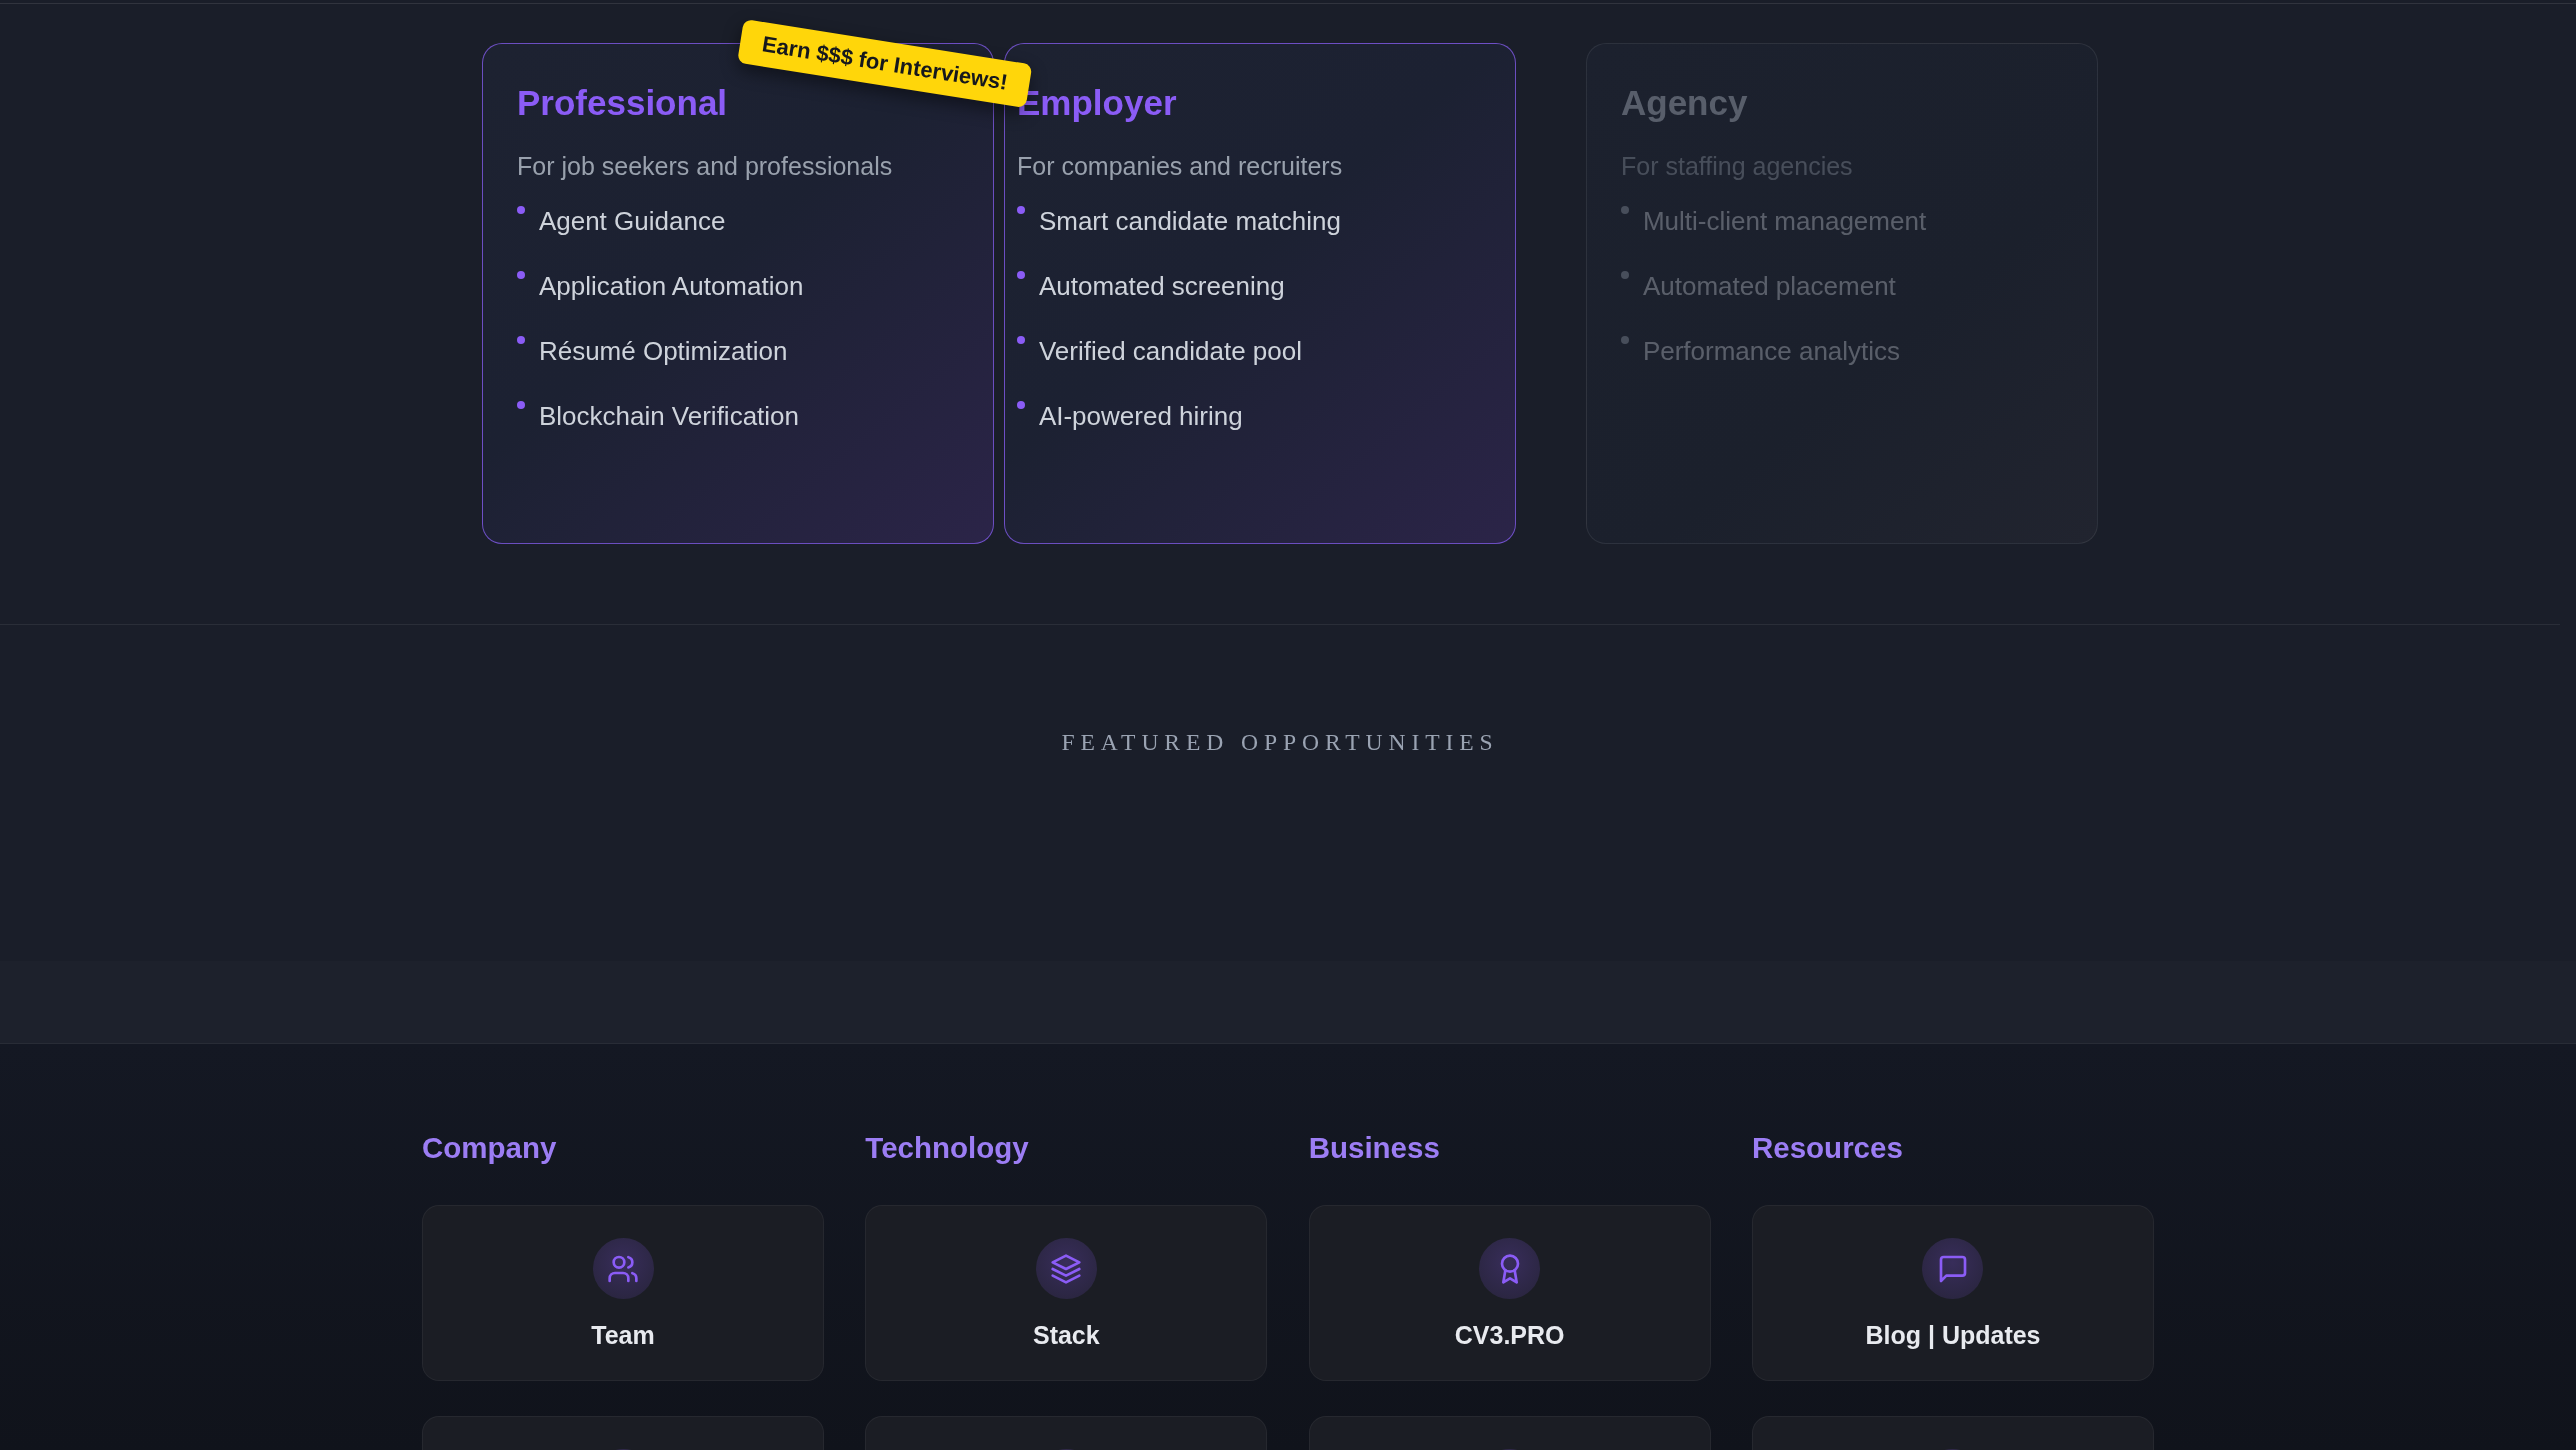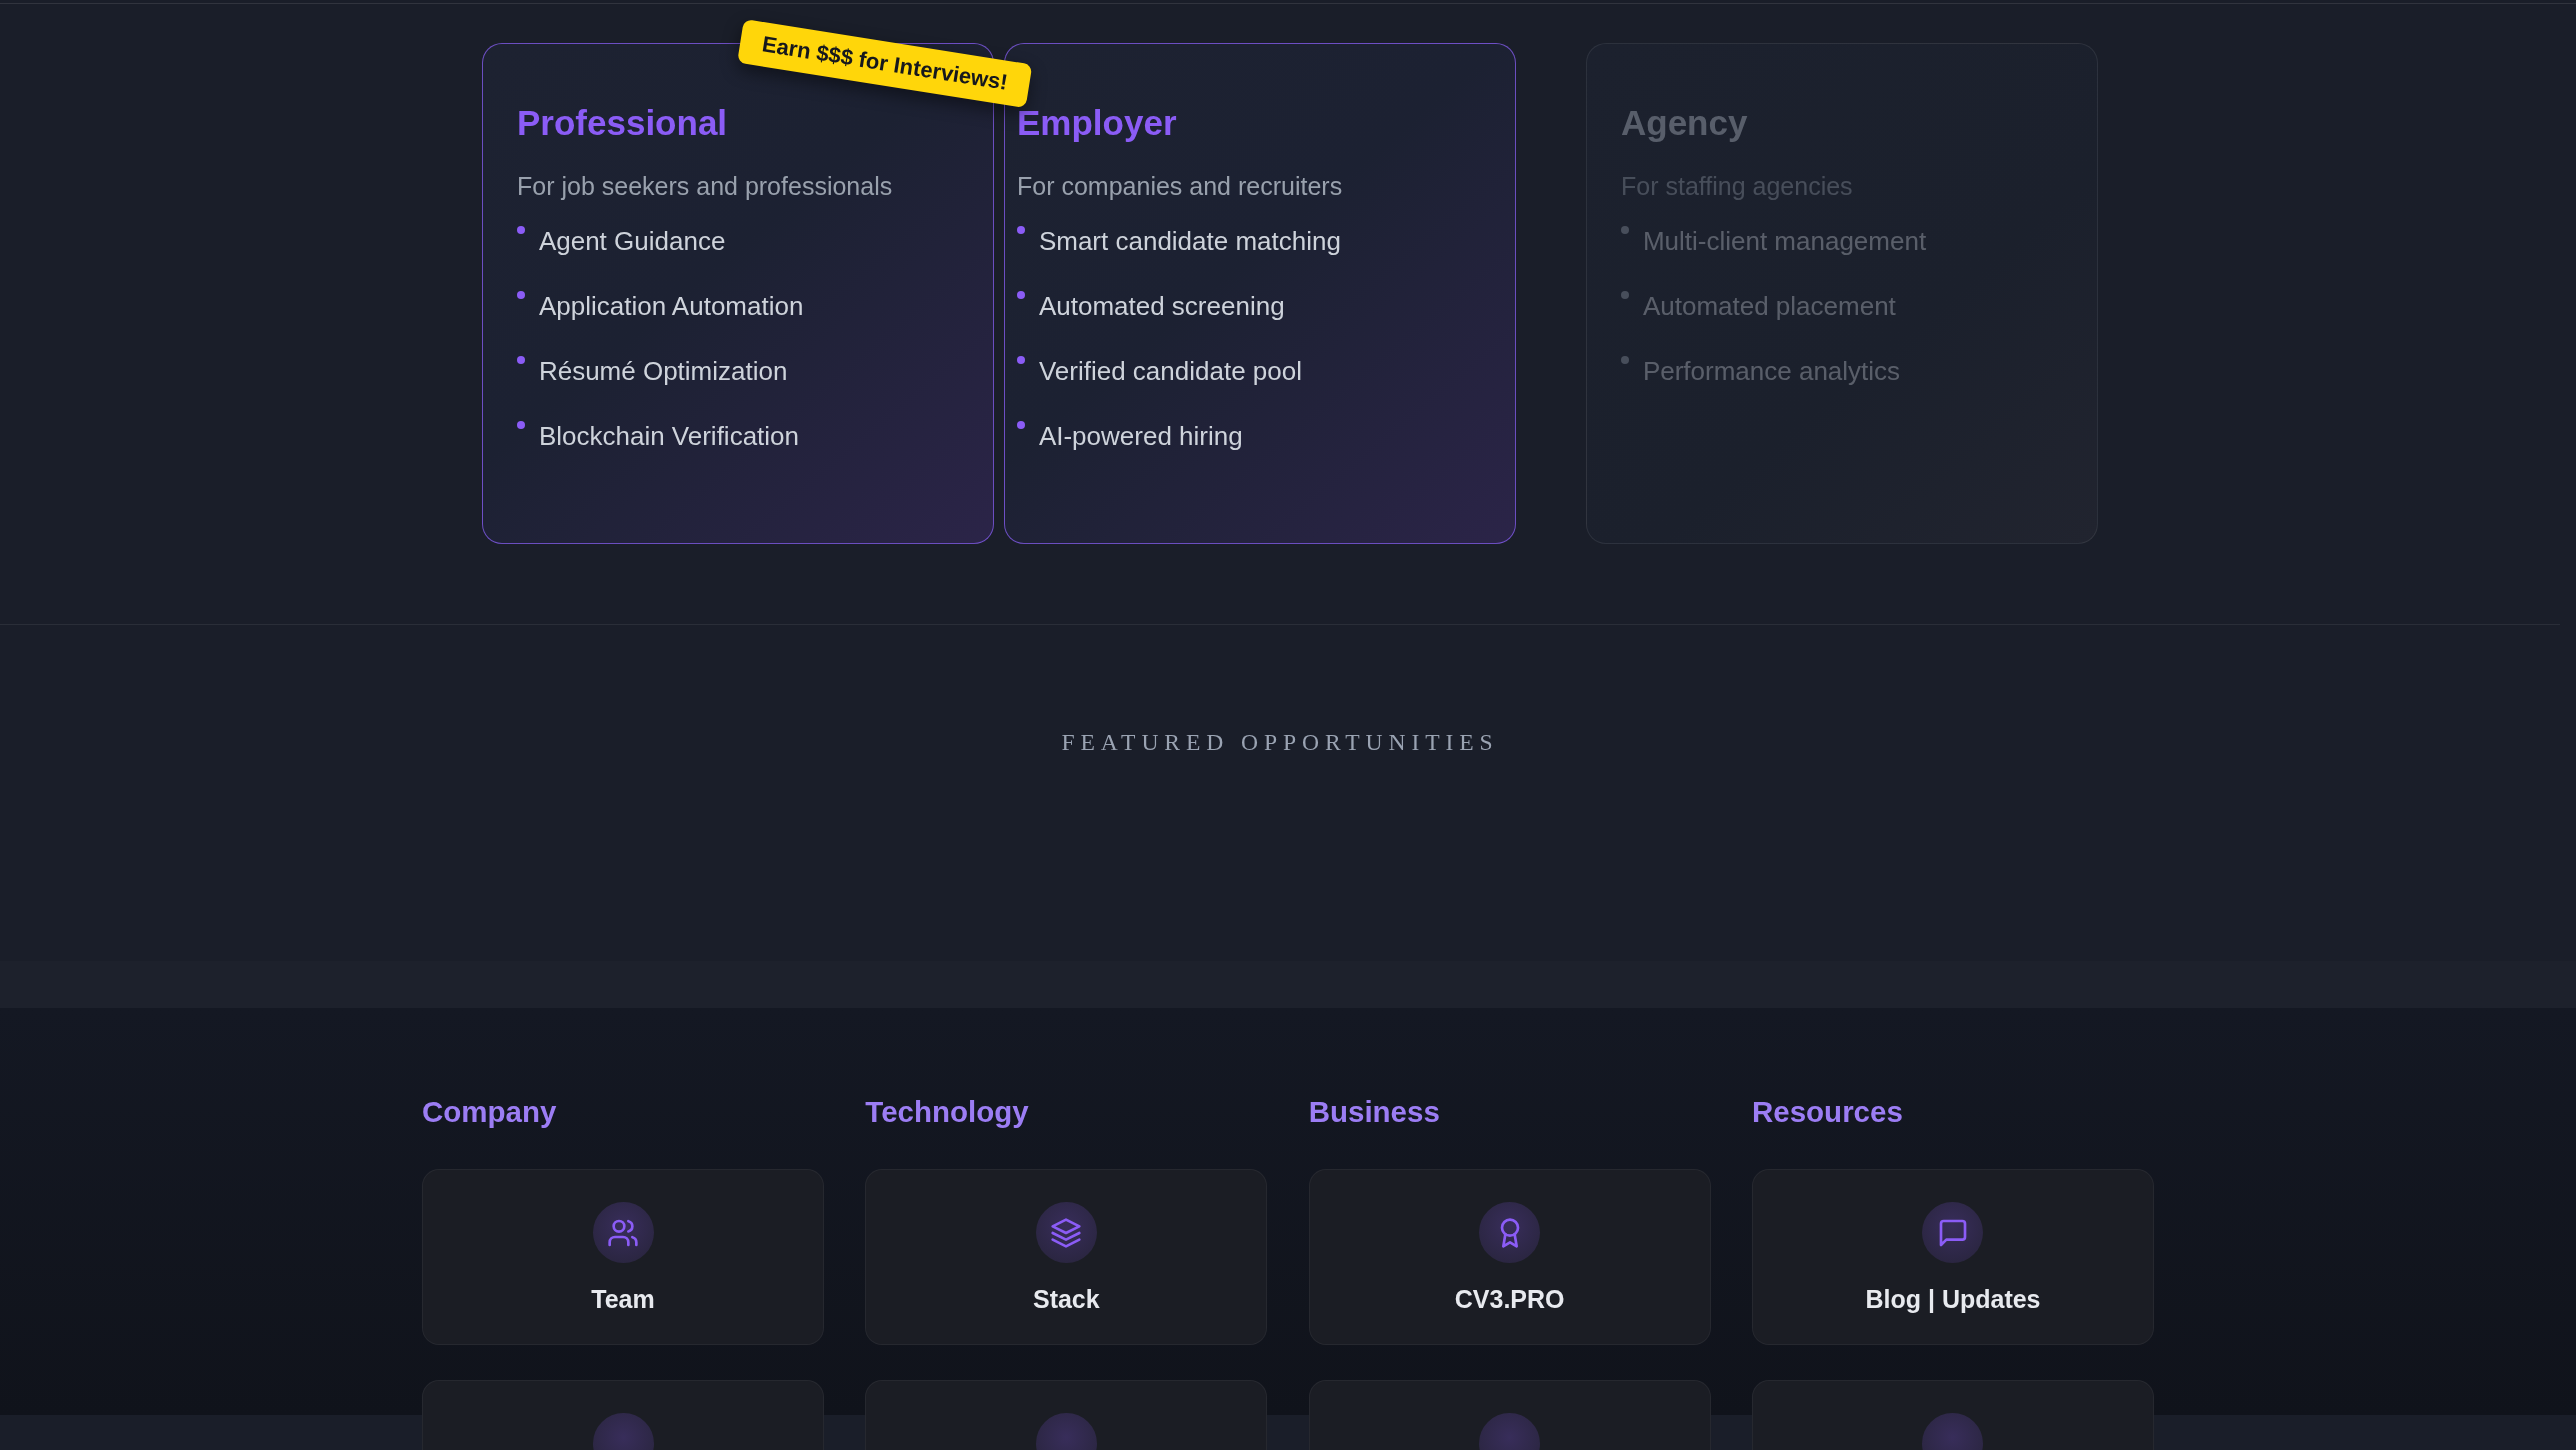--- a/index.html
+++ b/index.html
@@ -16,21 +16,21 @@
     position:absolute;top:43px;width:512px;height:501px;box-sizing:border-box;
     border-radius:20px;border:1.7px solid rgba(134,94,240,0.75);
     background:linear-gradient(140deg,#1d2231 0%,#1c2132 45%,#2b2448 100%);
     padding:37px 34px;cursor:pointer;
   }
   .plan-0{left:482px;}
   .plan-1{left:1004px;padding-left:12px;}
   .plan-2{left:1586px;border-color:rgba(255,255,255,0.08);
     background:linear-gradient(140deg,#1c212e 0%,#1b202c 60%,#21242f 100%);}
   .plan-2 .plan-inner{opacity:0.35;}
-  .plan-title{font-size:35px;font-weight:bold;color:#8b5cf6;line-height:44px;margin-top:20px;}
+  .plan-title{font-size:35px;font-weight:bold;color:#8b5cf6;line-height:44px;}
   .plan-2 .plan-title{color:#c9d1dd;}
   .plan-tagline{margin-top:25px;font-size:25px;color:#99a1ad;line-height:32px;}
   .plan-features{margin-top:23.6px;list-style:none;margin-left:0;margin-bottom:0;padding:0;}
   .feature{display:flex;height:65px;font-size:26px;color:#ced3db;}
   .dot{width:8.4px;height:8.4px;border-radius:50%;background:#8b5cf6;margin-right:13.5px;flex:none;}
   .plan-2 .dot{background:#9aa3b0;}
 
   .badge{
     position:absolute;left:744px;top:18.5px;transform:rotate(9deg);transform-origin:left top;
     background:#ffd60a;color:#16181d;font-weight:bold;font-size:22px;line-height:25px;
@@ -48,21 +48,21 @@
     display:flex;justify-content:center;gap:101px;}
   .f-item{text-align:center;cursor:pointer;}
   .f-company{font-size:29px;line-height:34px;}
   .f-role{font-size:34px;line-height:42px;margin-top:11.8px;}
 
   
   .strip{position:absolute;top:961px;left:0;right:0;height:82px;background:#1d212c;
     border-bottom:0.8px solid rgba(255,255,255,0.05);}
 
   
-  .footer{position:absolute;top:1008px;left:0;right:0;height:407px;
+  .footer{position:absolute;top:1044px;left:0;right:0;height:407px;
     background:linear-gradient(180deg,#141823 0%,#10131b 100%);}
   .footer-inner{position:absolute;left:422px;top:0;width:1732px;display:flex;justify-content:space-between;}
   .f-col{width:402px;padding-top:86px;}
   .f-col-title{font-size:29.5px;font-weight:bold;color:#9c7df4;line-height:35px;}
   .f-card{
     margin-top:40px;height:176px;box-sizing:border-box;border-radius:17px;cursor:pointer;
     background:#1b1d24;border:0.8px solid rgba(255,255,255,0.05);text-align:center;overflow:hidden;
   }
   .f-card.partial{margin-top:35px;}
   .icon-circle{

